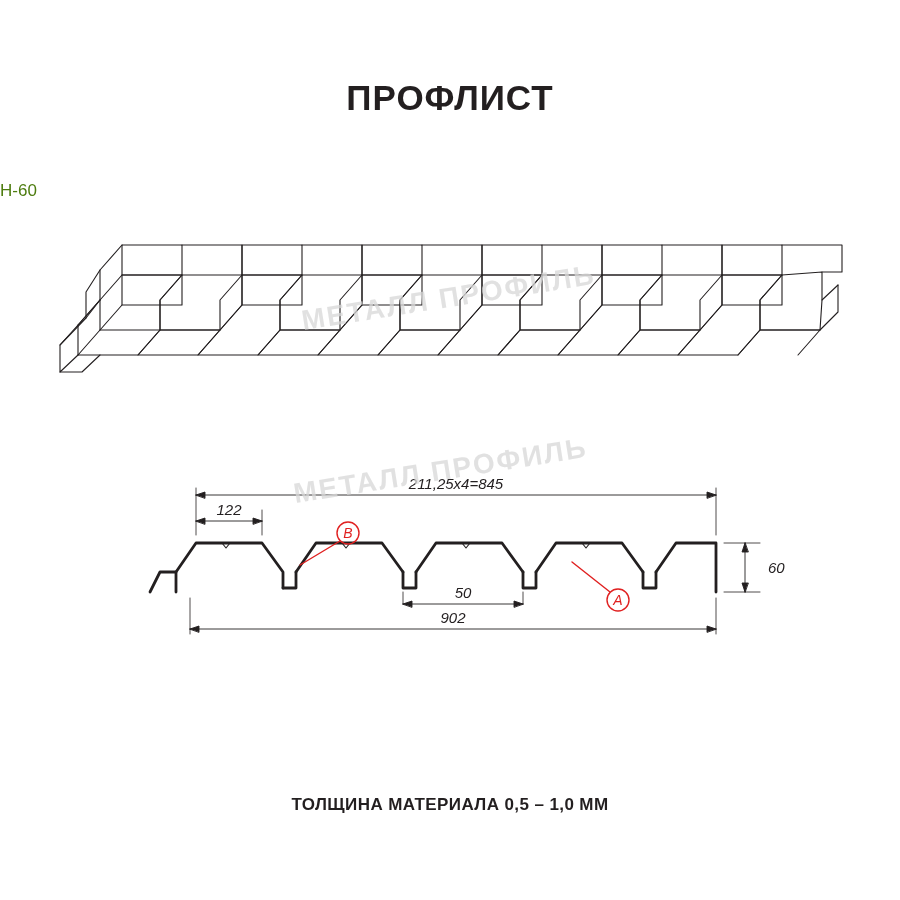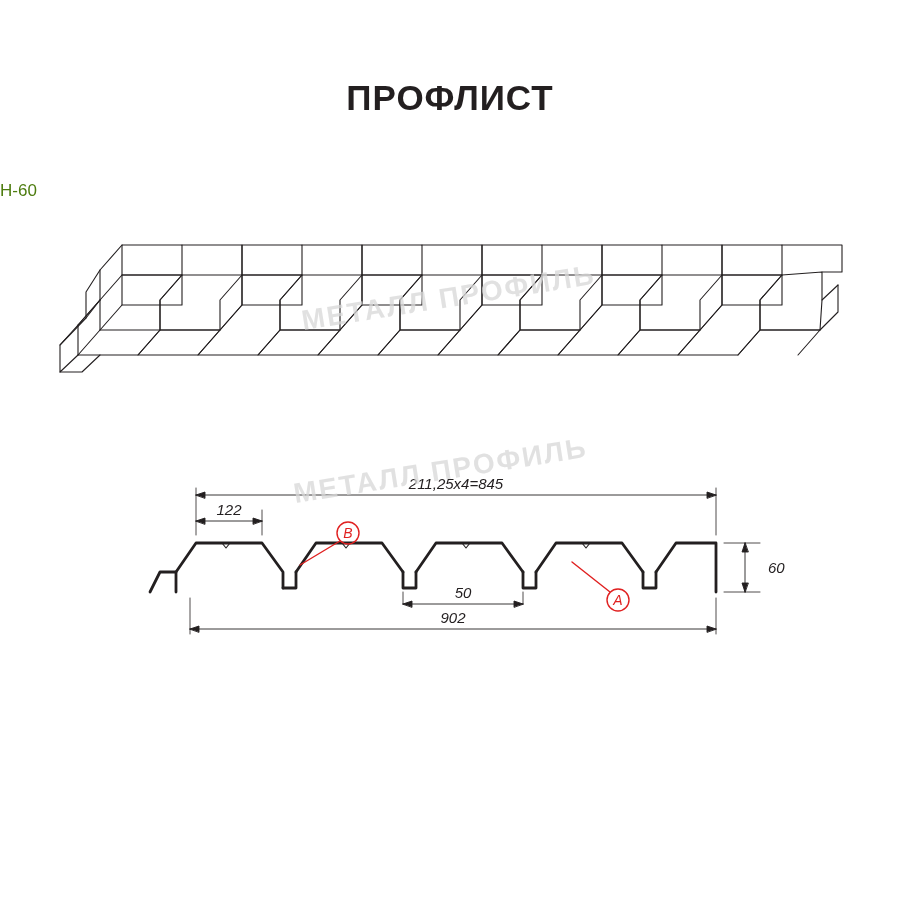--- a/index.html
+++ b/index.html
@@ -237,13 +237,14 @@
       <g font-family="Liberation Sans, sans-serif" fill="#e02020" font-size="14">
         <text x="348" y="538" text-anchor="middle">B</text>
         <text x="618" y="605" text-anchor="middle">A</text>
       </g>
     </svg>
   </div>
 
   <div class="wm wm1">МЕТАЛЛ ПРОФИЛЬ</div>
   <div class="wm wm2">МЕТАЛЛ ПРОФИЛЬ</div>
 
+  <div class="footnote">ТОЛЩИНА МАТЕРИАЛА 0,5 – 1,0 ММ</div>
 </div>
 
 </body></html>

